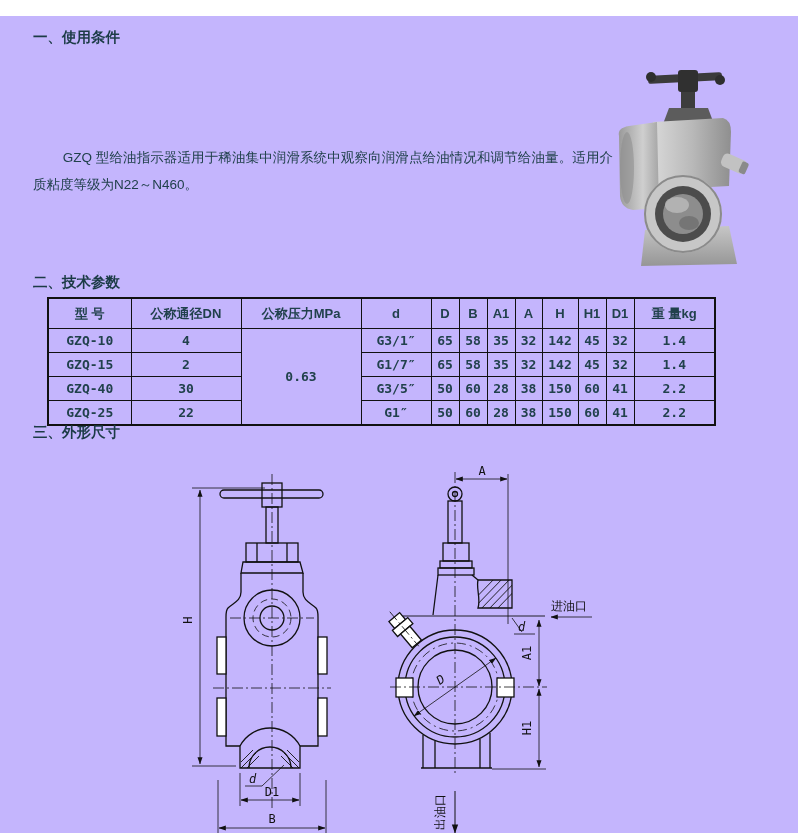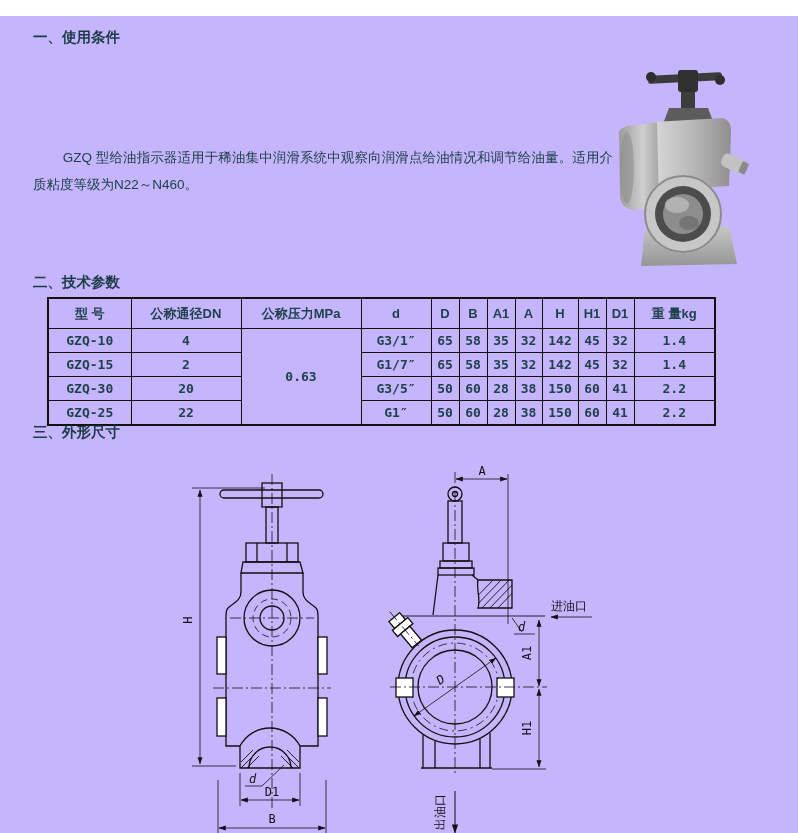--- a/index.html
+++ b/index.html
@@ -133,22 +133,22 @@
         <td>65</td>
         <td>58</td>
         <td>35</td>
         <td>32</td>
         <td>142</td>
         <td>45</td>
         <td>32</td>
         <td>1.4</td>
       </tr>
       <tr>
-        <td>GZQ-30</td>
-        <td>20</td>
+        <td>GZQ-40</td>
+        <td>30</td>
         <td>G3/5″</td>
         <td>50</td>
         <td>60</td>
         <td>28</td>
         <td>38</td>
         <td>150</td>
         <td>60</td>
         <td>41</td>
         <td>2.2</td>
       </tr>

